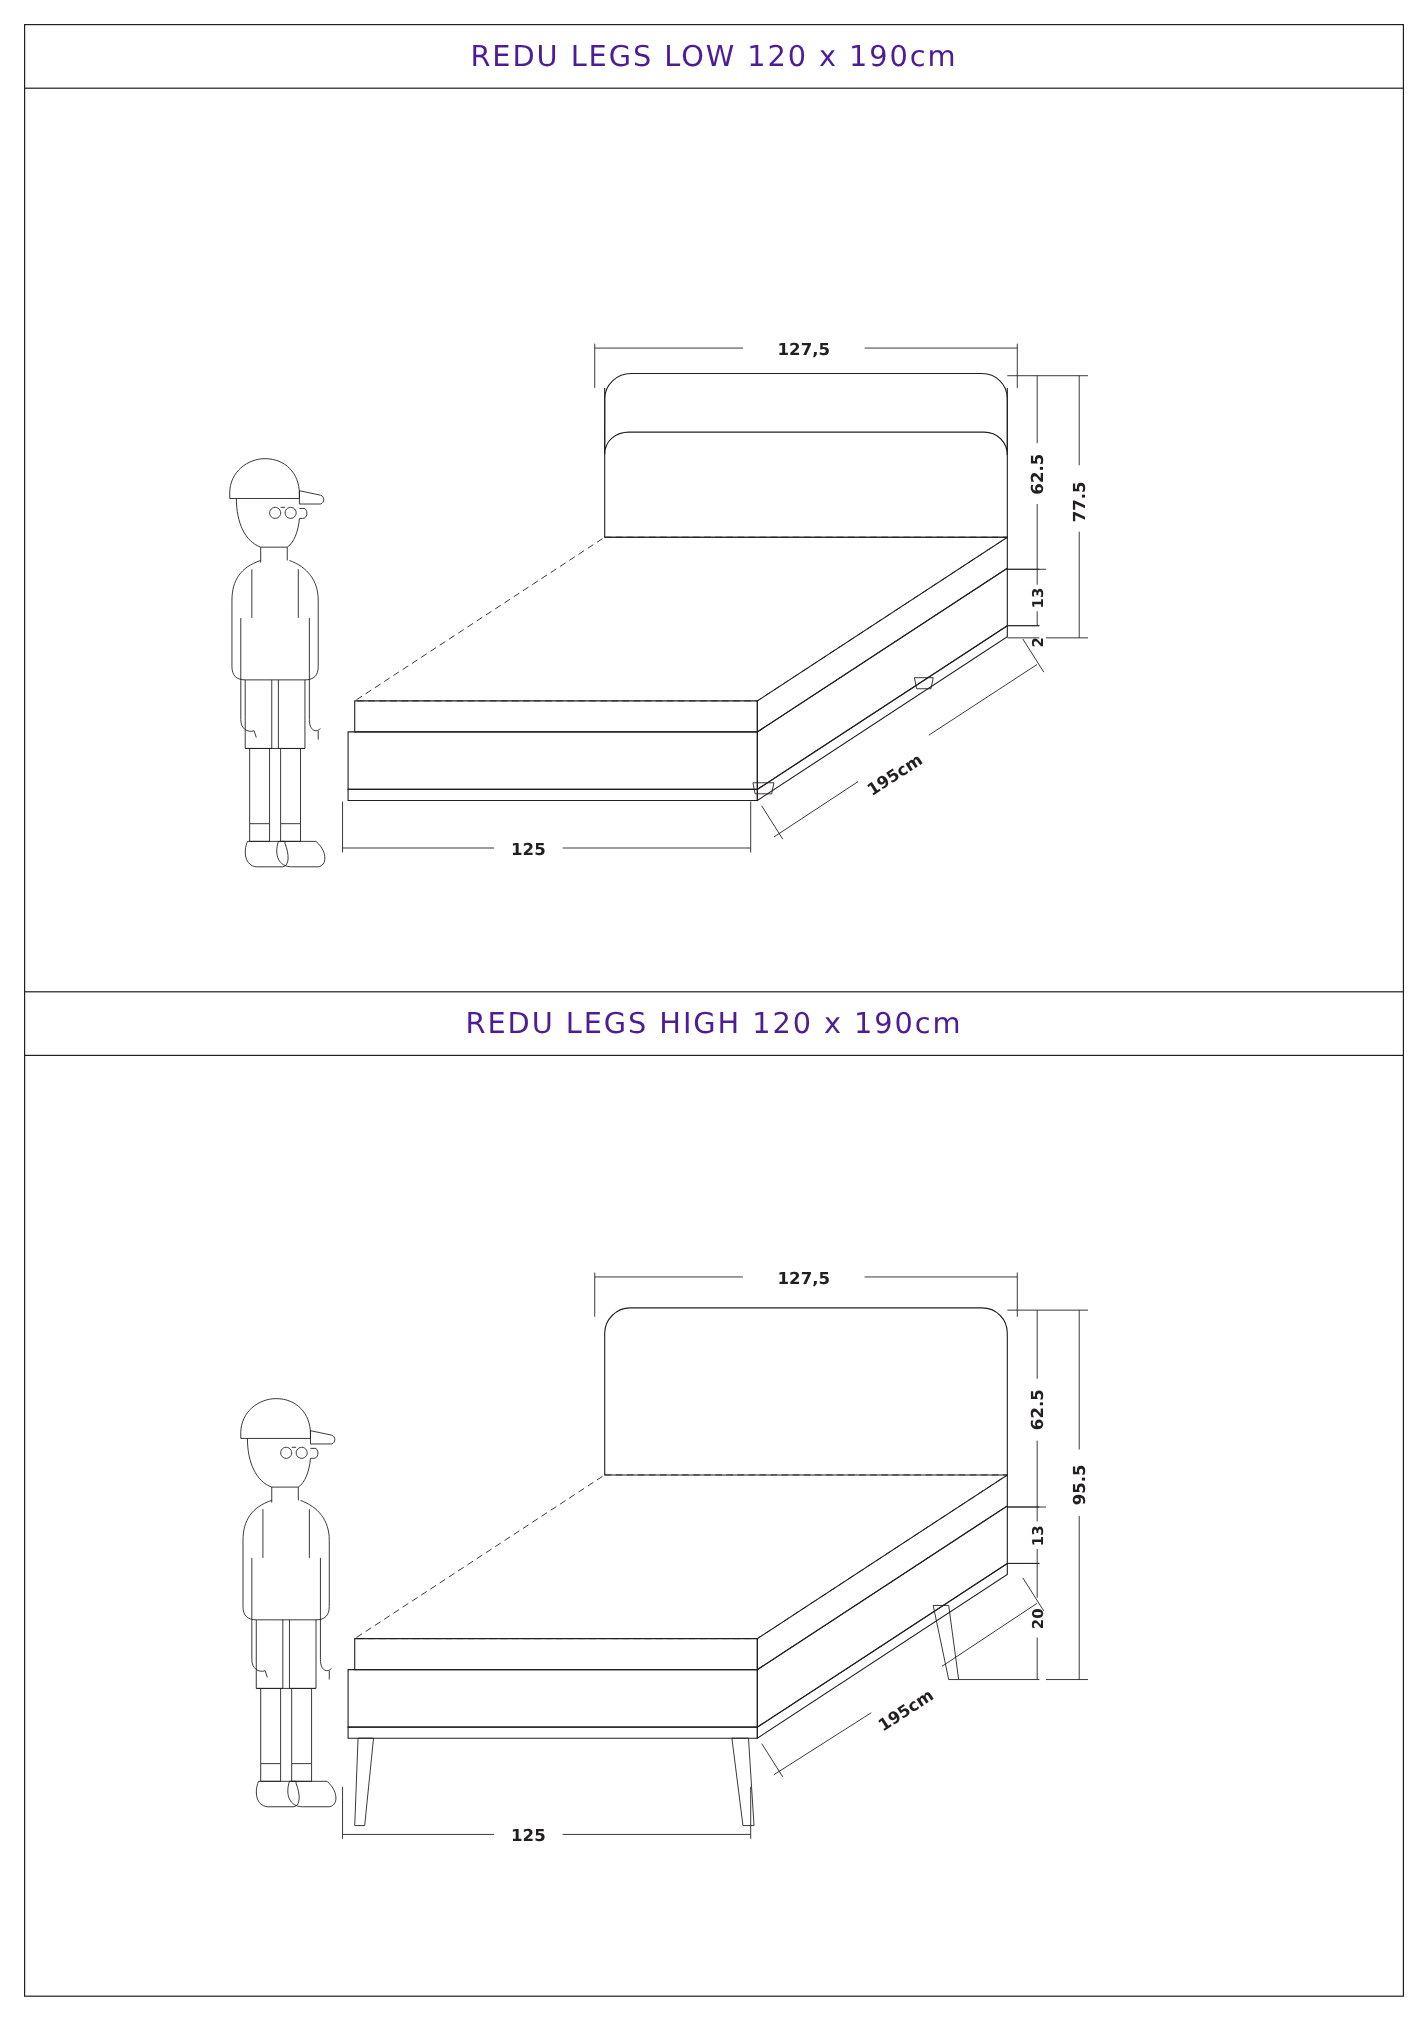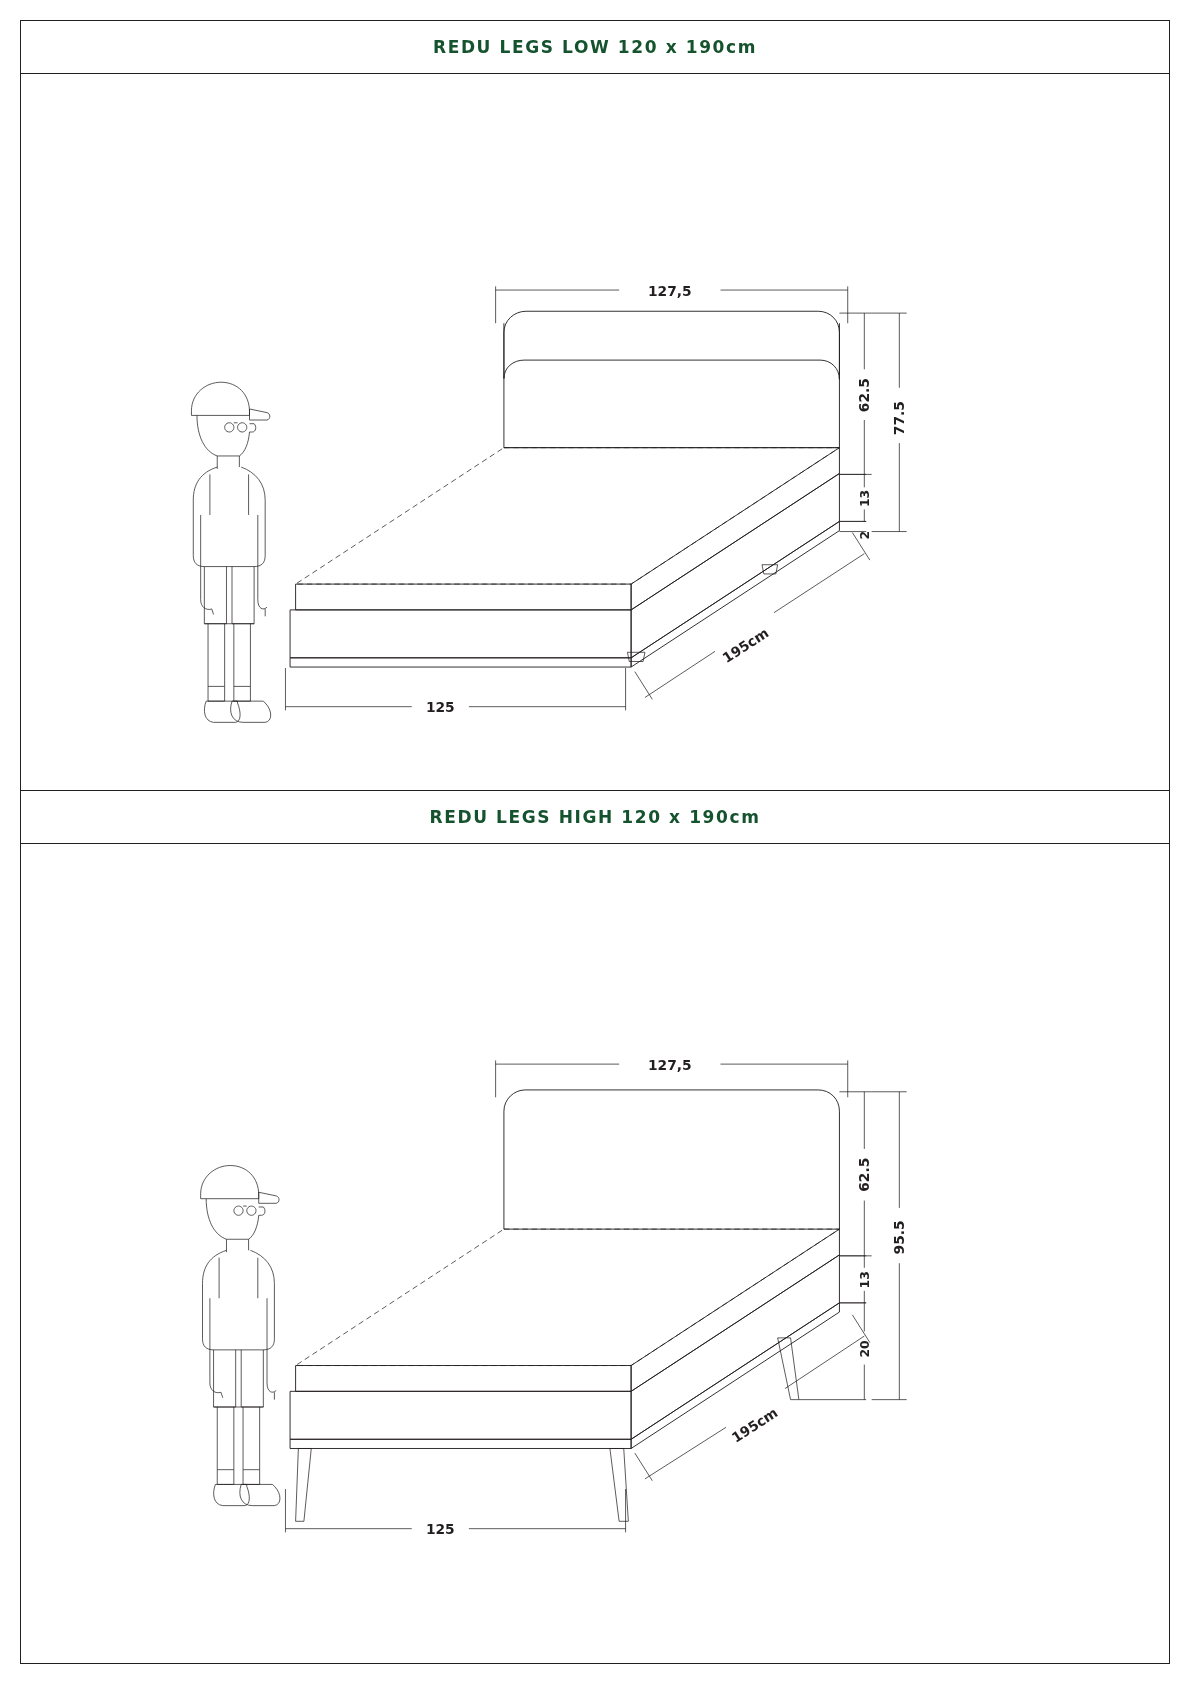--- a/index.html
+++ b/index.html
@@ -41,26 +41,27 @@
     width: 1150px;
     height: 54px;
     border-bottom: 1px solid #231f20;
     box-sizing: border-box;
     display: flex;
     align-items: center;
     justify-content: center;
   }
   .title-bar.second {
     border-top: 1px solid #231f20;
+    margin-top: 36px;
   }
   .title-text {
-    font-size: 17px;
-    font-weight: bold;
+    font-size: 24px;
+    font-weight: normal;
     letter-spacing: 1.6px;
-    color: #14532d;
+    color: #4c1d95;
     white-space: nowrap;
   }
 
   .svg-area {
     position: absolute;
     left: 0;
     top: 54px;
     width: 1060px;
   }
   .panel-top .svg-area { height: 716px; }

